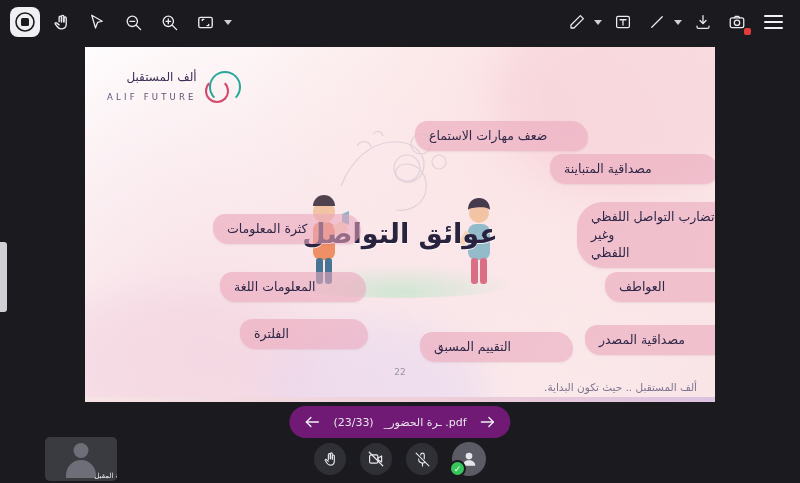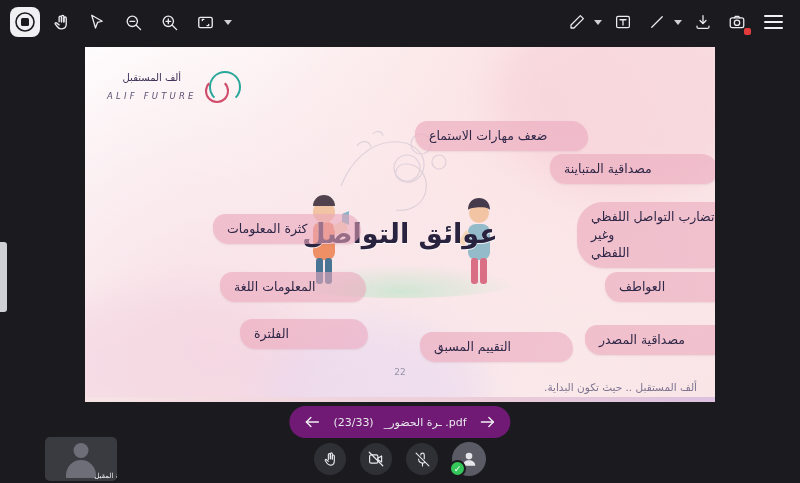--- a/index.html
+++ b/index.html
@@ -127,32 +127,30 @@
   
   .logo {
     position: absolute;
     left: 22px;
     top: 22px;
     display: flex;
     align-items: center;
     gap: 8px;
   }
   .logo-ar {
-    font-size: 10px;
+    font-size: 12px;
     color: #3a2f55;
     letter-spacing: 1px;
     direction: rtl;
-    text-align: center;
   }
   .logo-en {
     font-size: 8.5px;
     color: #5c5274;
     letter-spacing: 3.2px;
     margin-top: 8px;
-    font-style: italic;
   }
   .logo-mark {
     width: 34px;
     height: 34px;
     position: relative;
   }
   .logo-mark i {
     position: absolute;
     display: block;
     border-radius: 50%;

